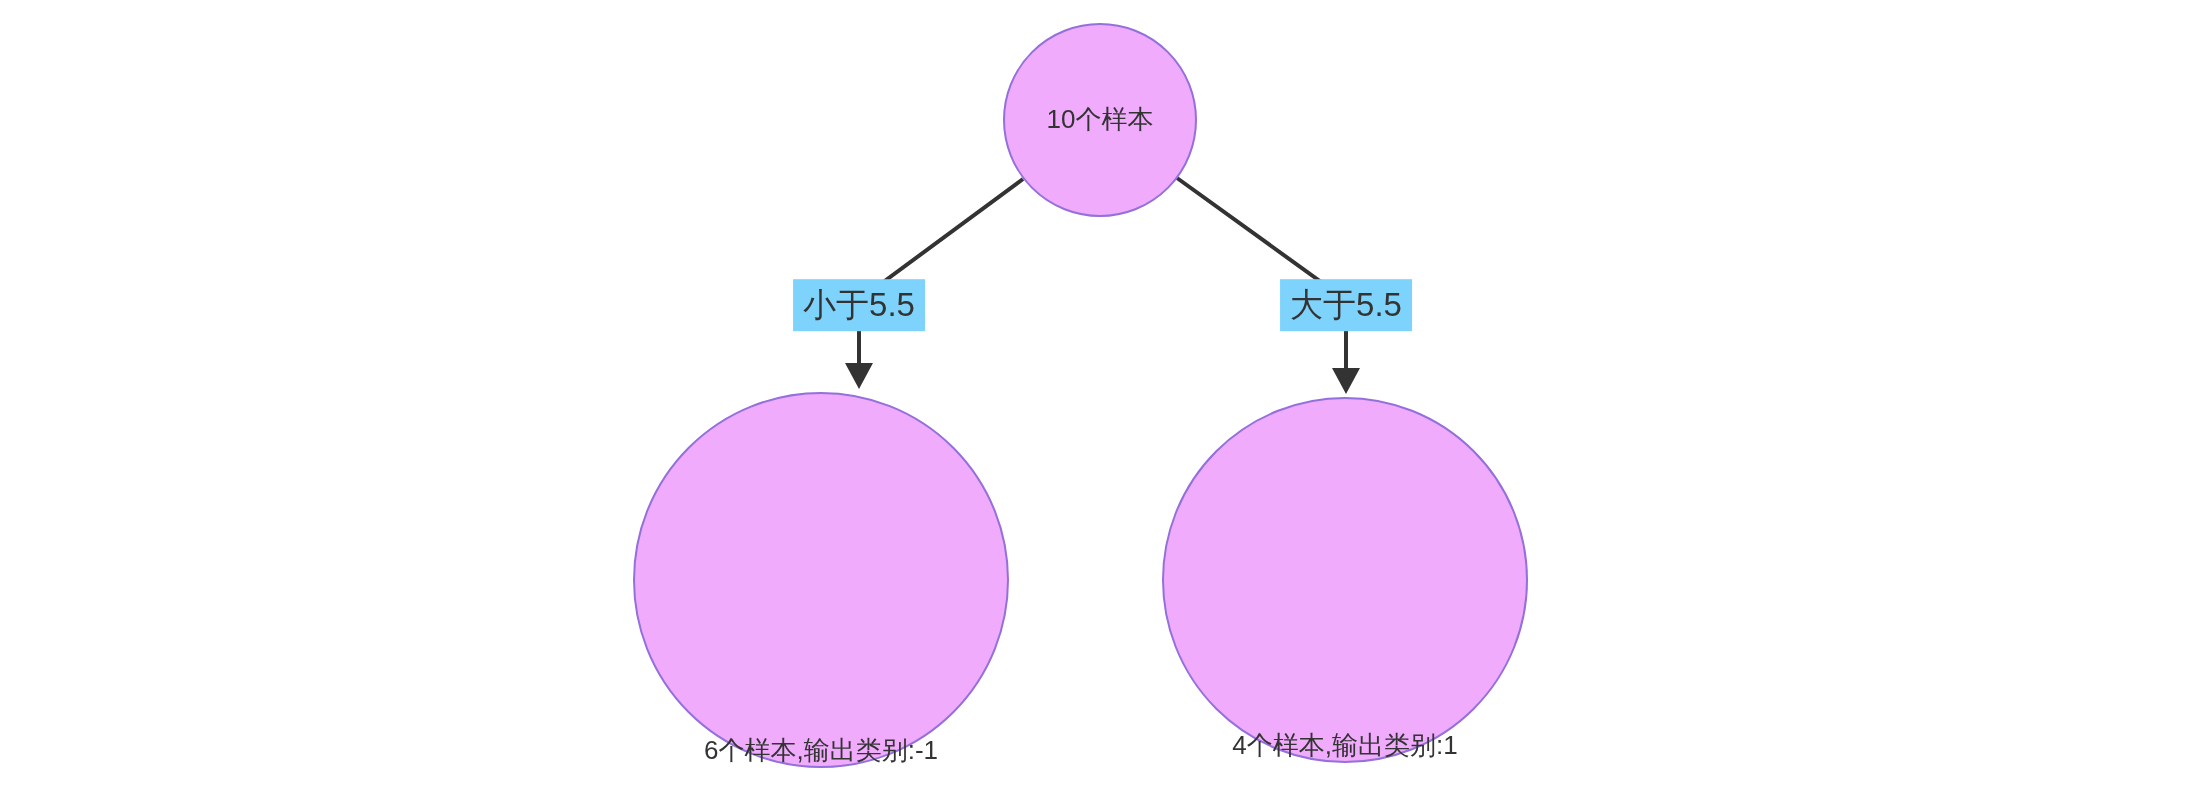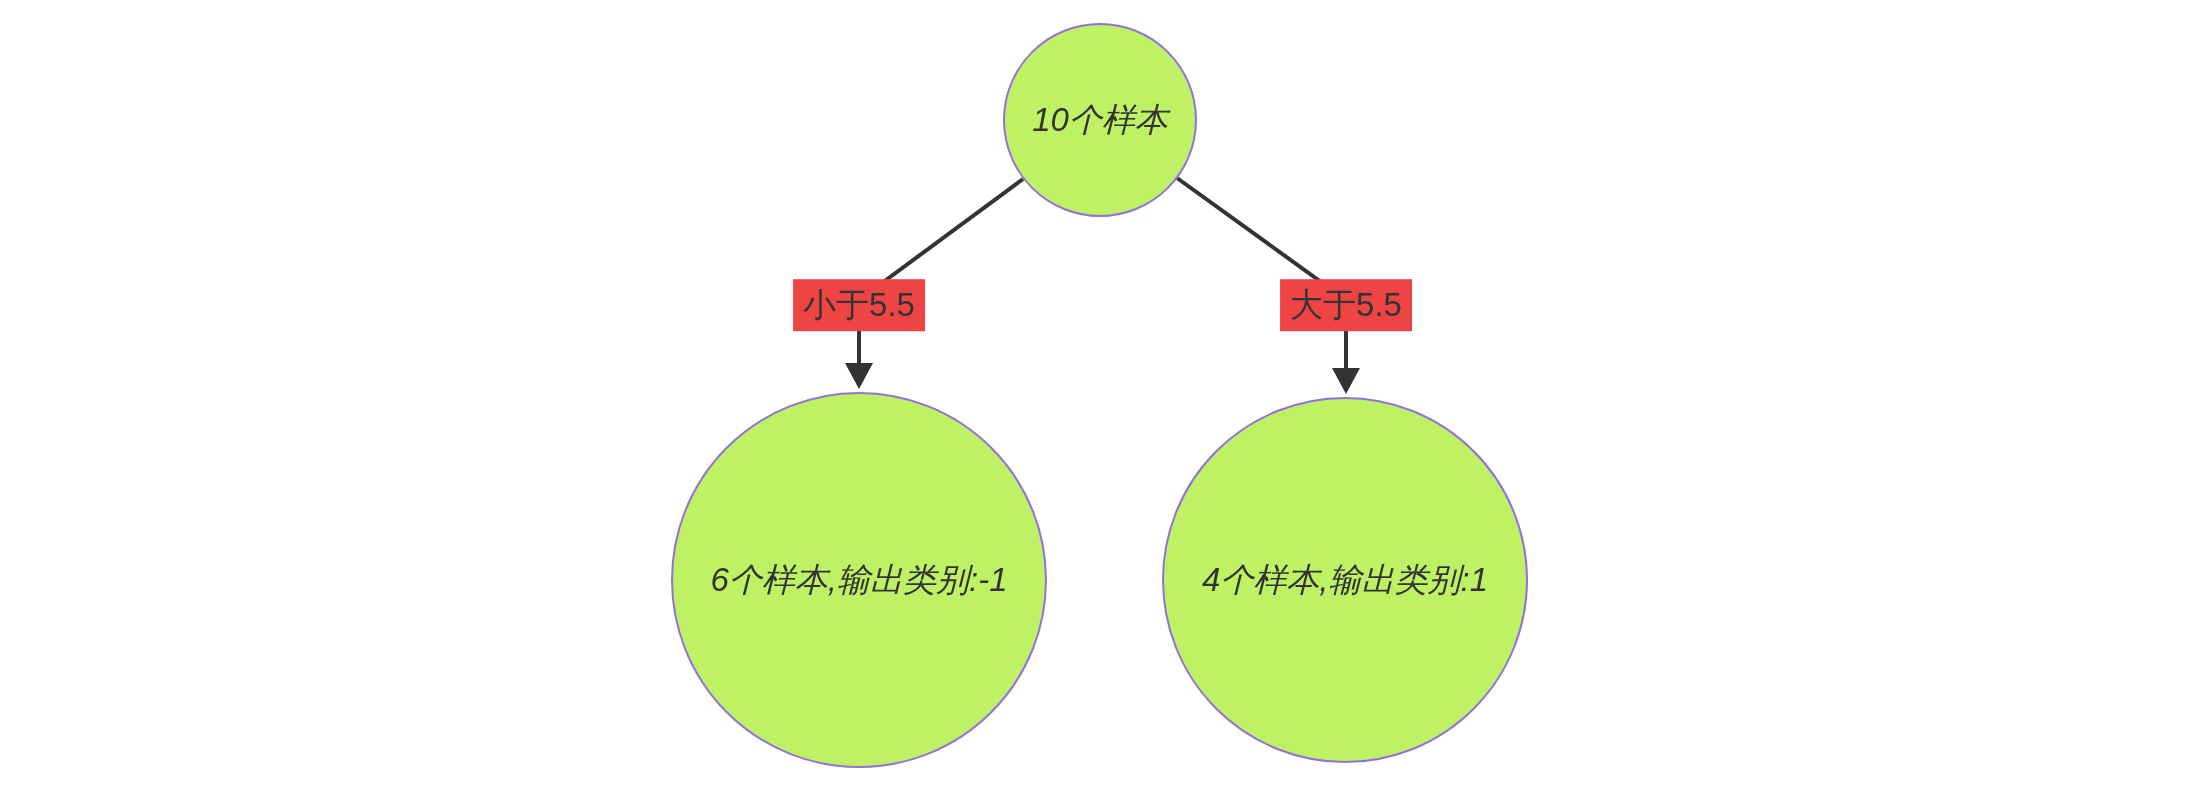--- a/index.html
+++ b/index.html
@@ -18,55 +18,56 @@
   svg.edge-layer {
     position: absolute;
     left: 0;
     top: 0;
     width: 2212px;
     height: 806px;
   }
   .tree-node {
     position: absolute;
     border-radius: 50%;
-    background: #bef264;
+    background: #f0abfc;
     border: 2.5px solid #9370DB;
     display: flex;
     align-items: center;
     justify-content: center;
     text-align: center;
     color: #333333;
-    font-size: 33px;
+    font-size: 26px;
     line-height: 1.2;
     white-space: nowrap;
     box-sizing: border-box;
-    font-style: italic;
   }
   .node-root {
     left: 1003px;
     top: 23px;
     width: 194px;
     height: 194px;
   }
   .node-leaf-left {
-    left: 671px;
+    left: 633px;
     top: 392px;
     width: 376px;
     height: 376px;
+    align-items: flex-end;
   }
   .node-leaf-right {
     left: 1162px;
     top: 397px;
     width: 366px;
     height: 366px;
+    align-items: flex-end;
   }
   .edge-label {
     position: absolute;
     transform: translate(-50%, -50%);
-    background: #ef4444;
+    background: #7dd3fc;
     color: #333333;
     font-size: 33px;
     line-height: 1.2;
     padding: 6px 10px;
     white-space: nowrap;
   }
   .edge-label-left {
     left: 859px;
     top: 305px;
   }

